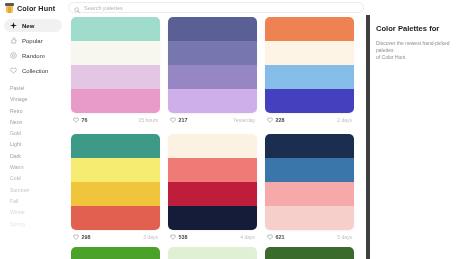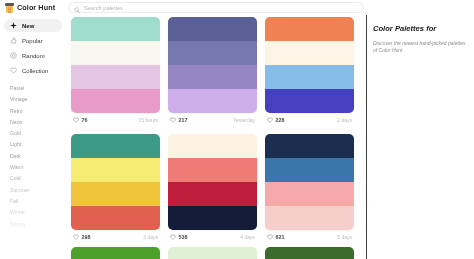--- a/index.html
+++ b/index.html
@@ -10,21 +10,21 @@
     font-family: "Liberation Sans", sans-serif;
     -webkit-font-smoothing: antialiased;
   }
   .app { position: relative; width: 474px; height: 259px; background: #fff; overflow: hidden; }
 
   
   .topbar {
     position: absolute; left: 0; top: 0; width: 474px; height: 15px;
     display: flex; align-items: center; background: #fff; z-index: 5;
   }
-  .brand { display: flex; align-items: center; gap: 3px; width: 68px; padding-left: 5px; }
+  .brand { display: flex; align-items: flex-end; gap: 3px; width: 68px; padding-left: 5px; }
   .logo-ico { width: 9px; height: 10px; position: relative; flex: 0 0 auto; }
   .logo-ico .cup {
     position: absolute; left: 1px; top: 2px; width: 7px; height: 8px;
     background: #f2c14e; border-radius: 1px 1px 2px 2px;
   }
   .logo-ico .lid {
     position: absolute; left: 0; top: 0.5px; width: 9px; height: 2.5px;
     background: #5a5a5a; border-radius: 1px;
   }
   .logo-ico .stripe {
@@ -88,21 +88,21 @@
     height: 13px; padding: 0 2px;
   }
   .likes { display: flex; align-items: center; gap: 2.5px; }
   .likes .cnt { font-size: 5.4px; font-weight: bold; color: #4a4a4a; }
   .time { font-size: 5px; color: #bdbdbd; white-space: nowrap; }
   .heart { width: 6px; height: 6px; display: block; }
 
   
   .rightpanel {
     position: absolute; right: 0; top: 0; width: 108px; bottom: 0;
-    background: #fff; padding: 4px 7px 0 6px; border-left: 1px solid #404040; font-style: italic;
+    background: #fff; padding: 4px 7px 0 6px; border-left: 4px solid #404040;
   }
   .chrome-row { display: flex; align-items: center; justify-content: space-between; height: 12px; }
   .chrome-btn { display: flex; align-items: center; gap: 3px; cursor: pointer; }
   .chrome-ico {
     width: 7px; height: 7px; border-radius: 50%;
     background: conic-gradient(#ea4335 0 25%, #fbbc05 25% 50%, #34a853 50% 75%, #4285f4 75% 100%);
     position: relative; flex: 0 0 auto;
   }
   .chrome-ico::after {
     content: ""; position: absolute; left: 2px; top: 2px; width: 3px; height: 3px;

